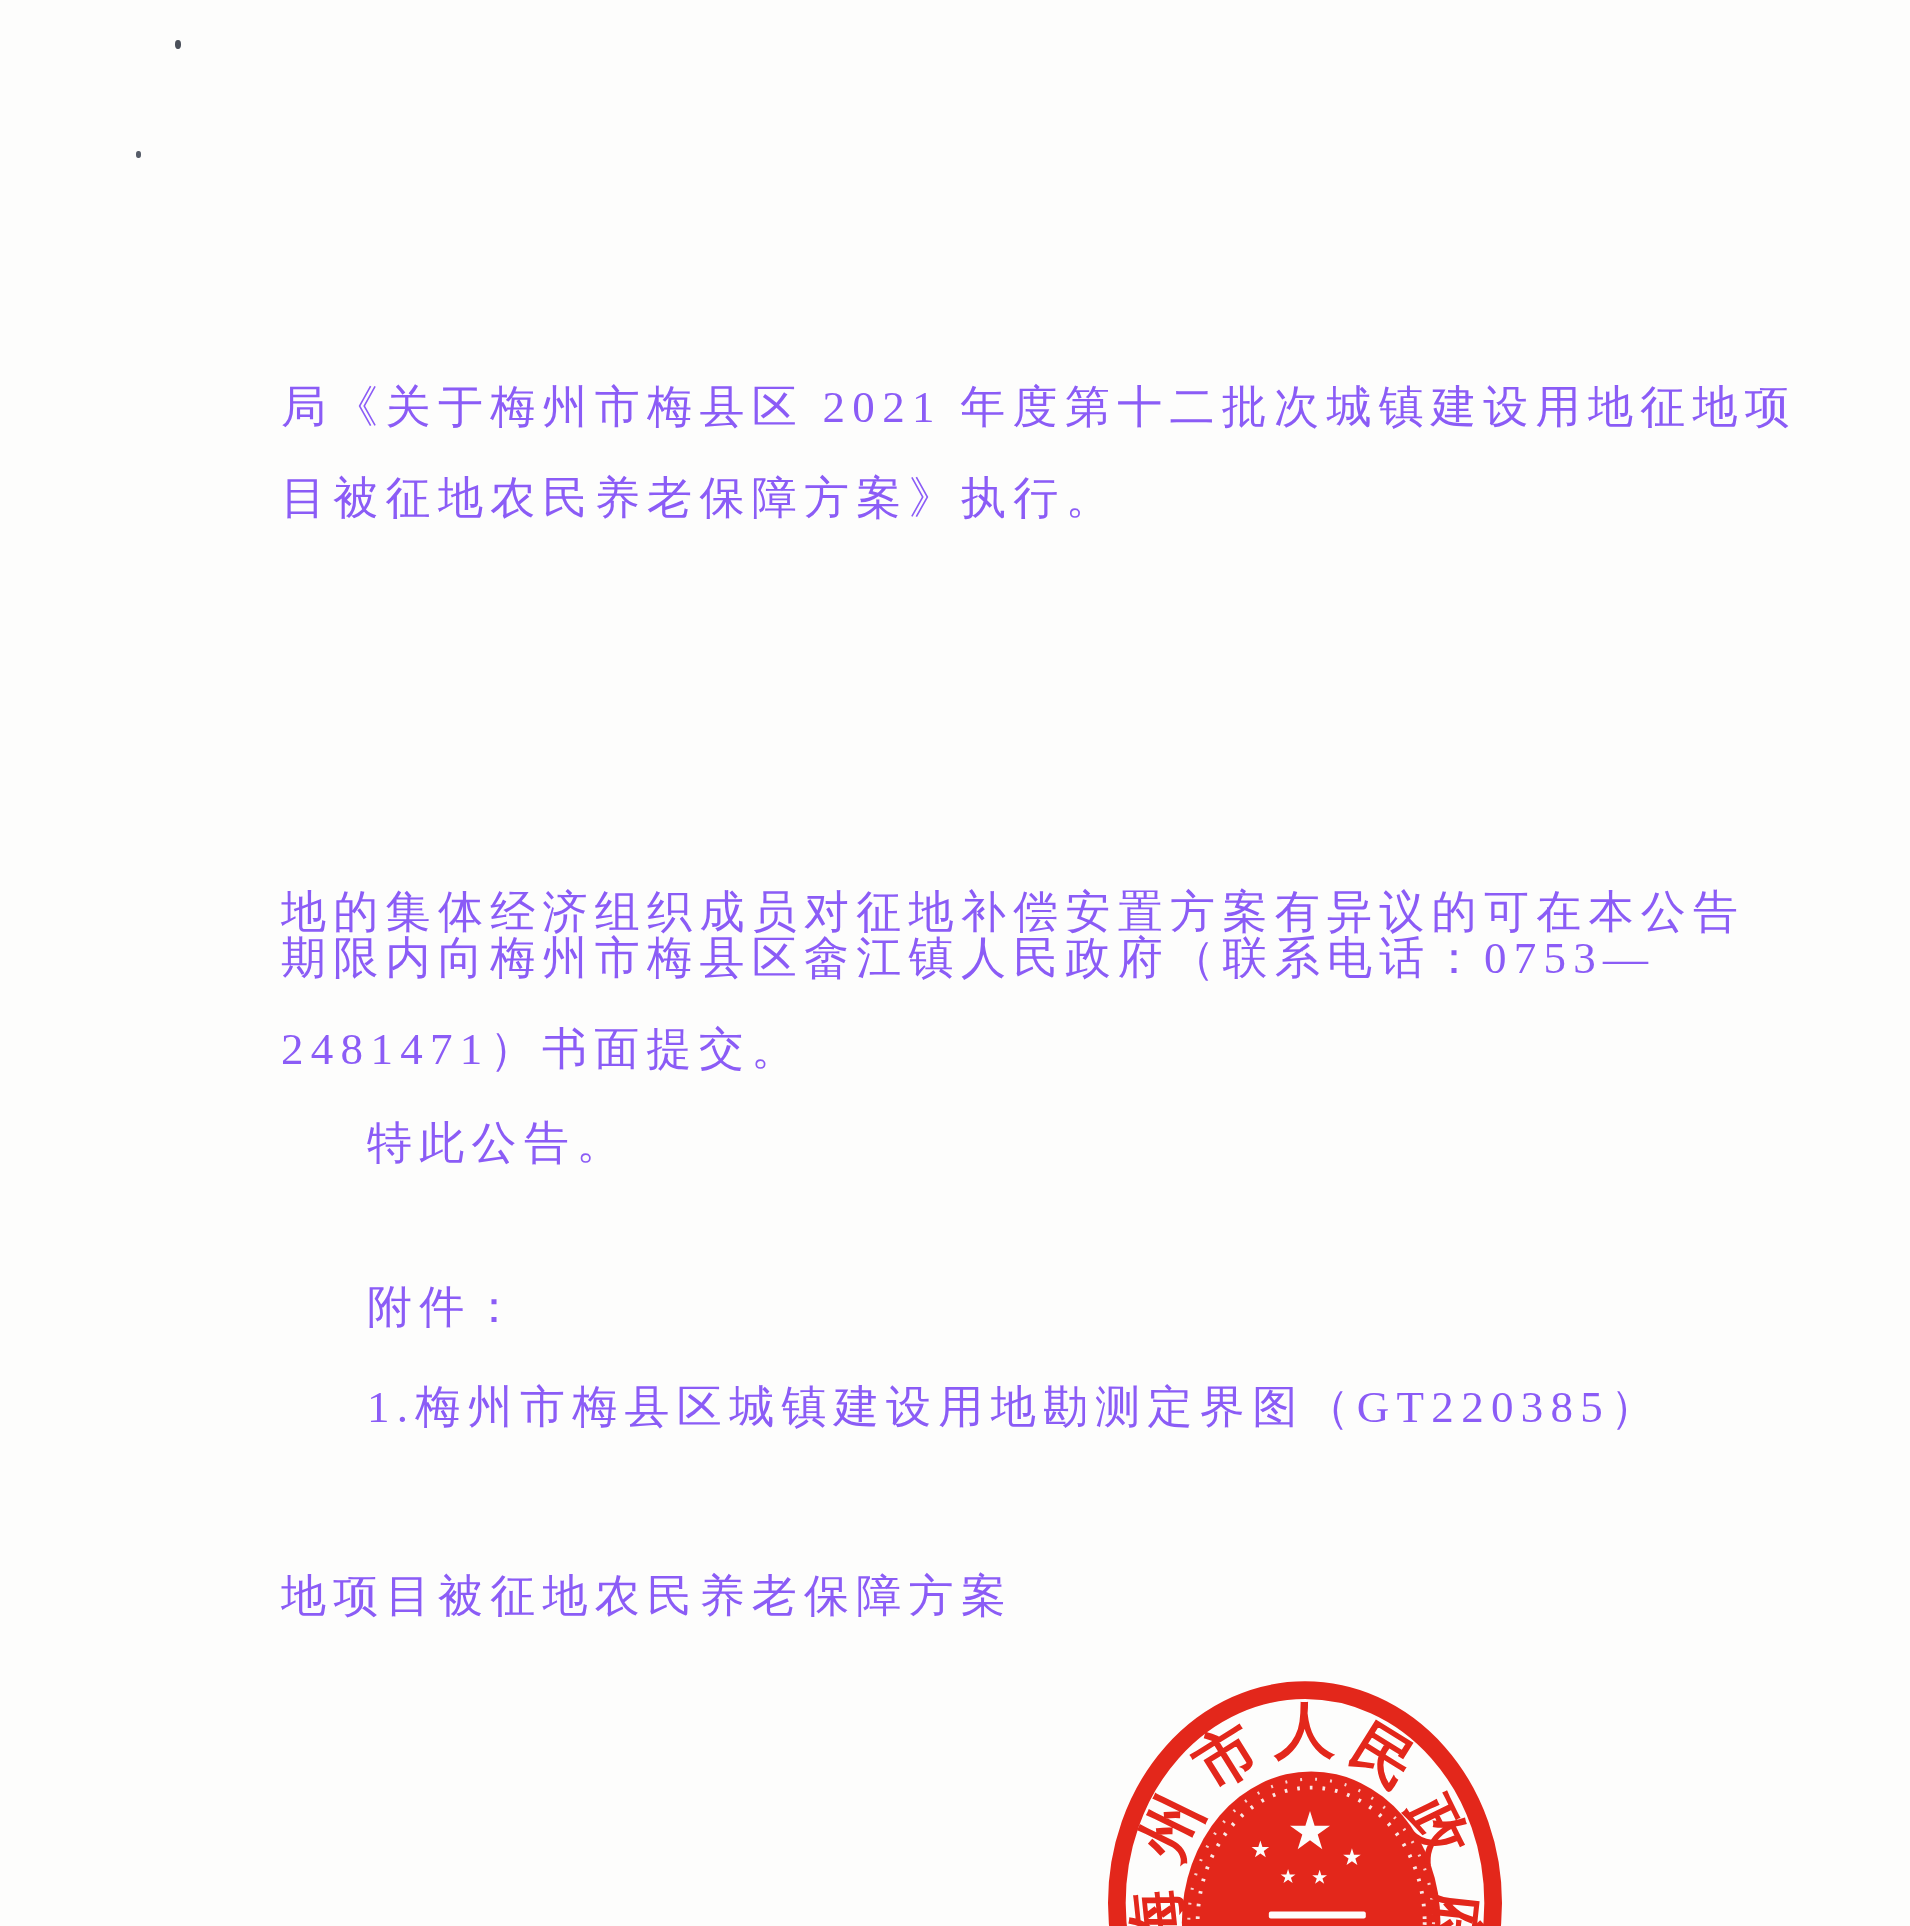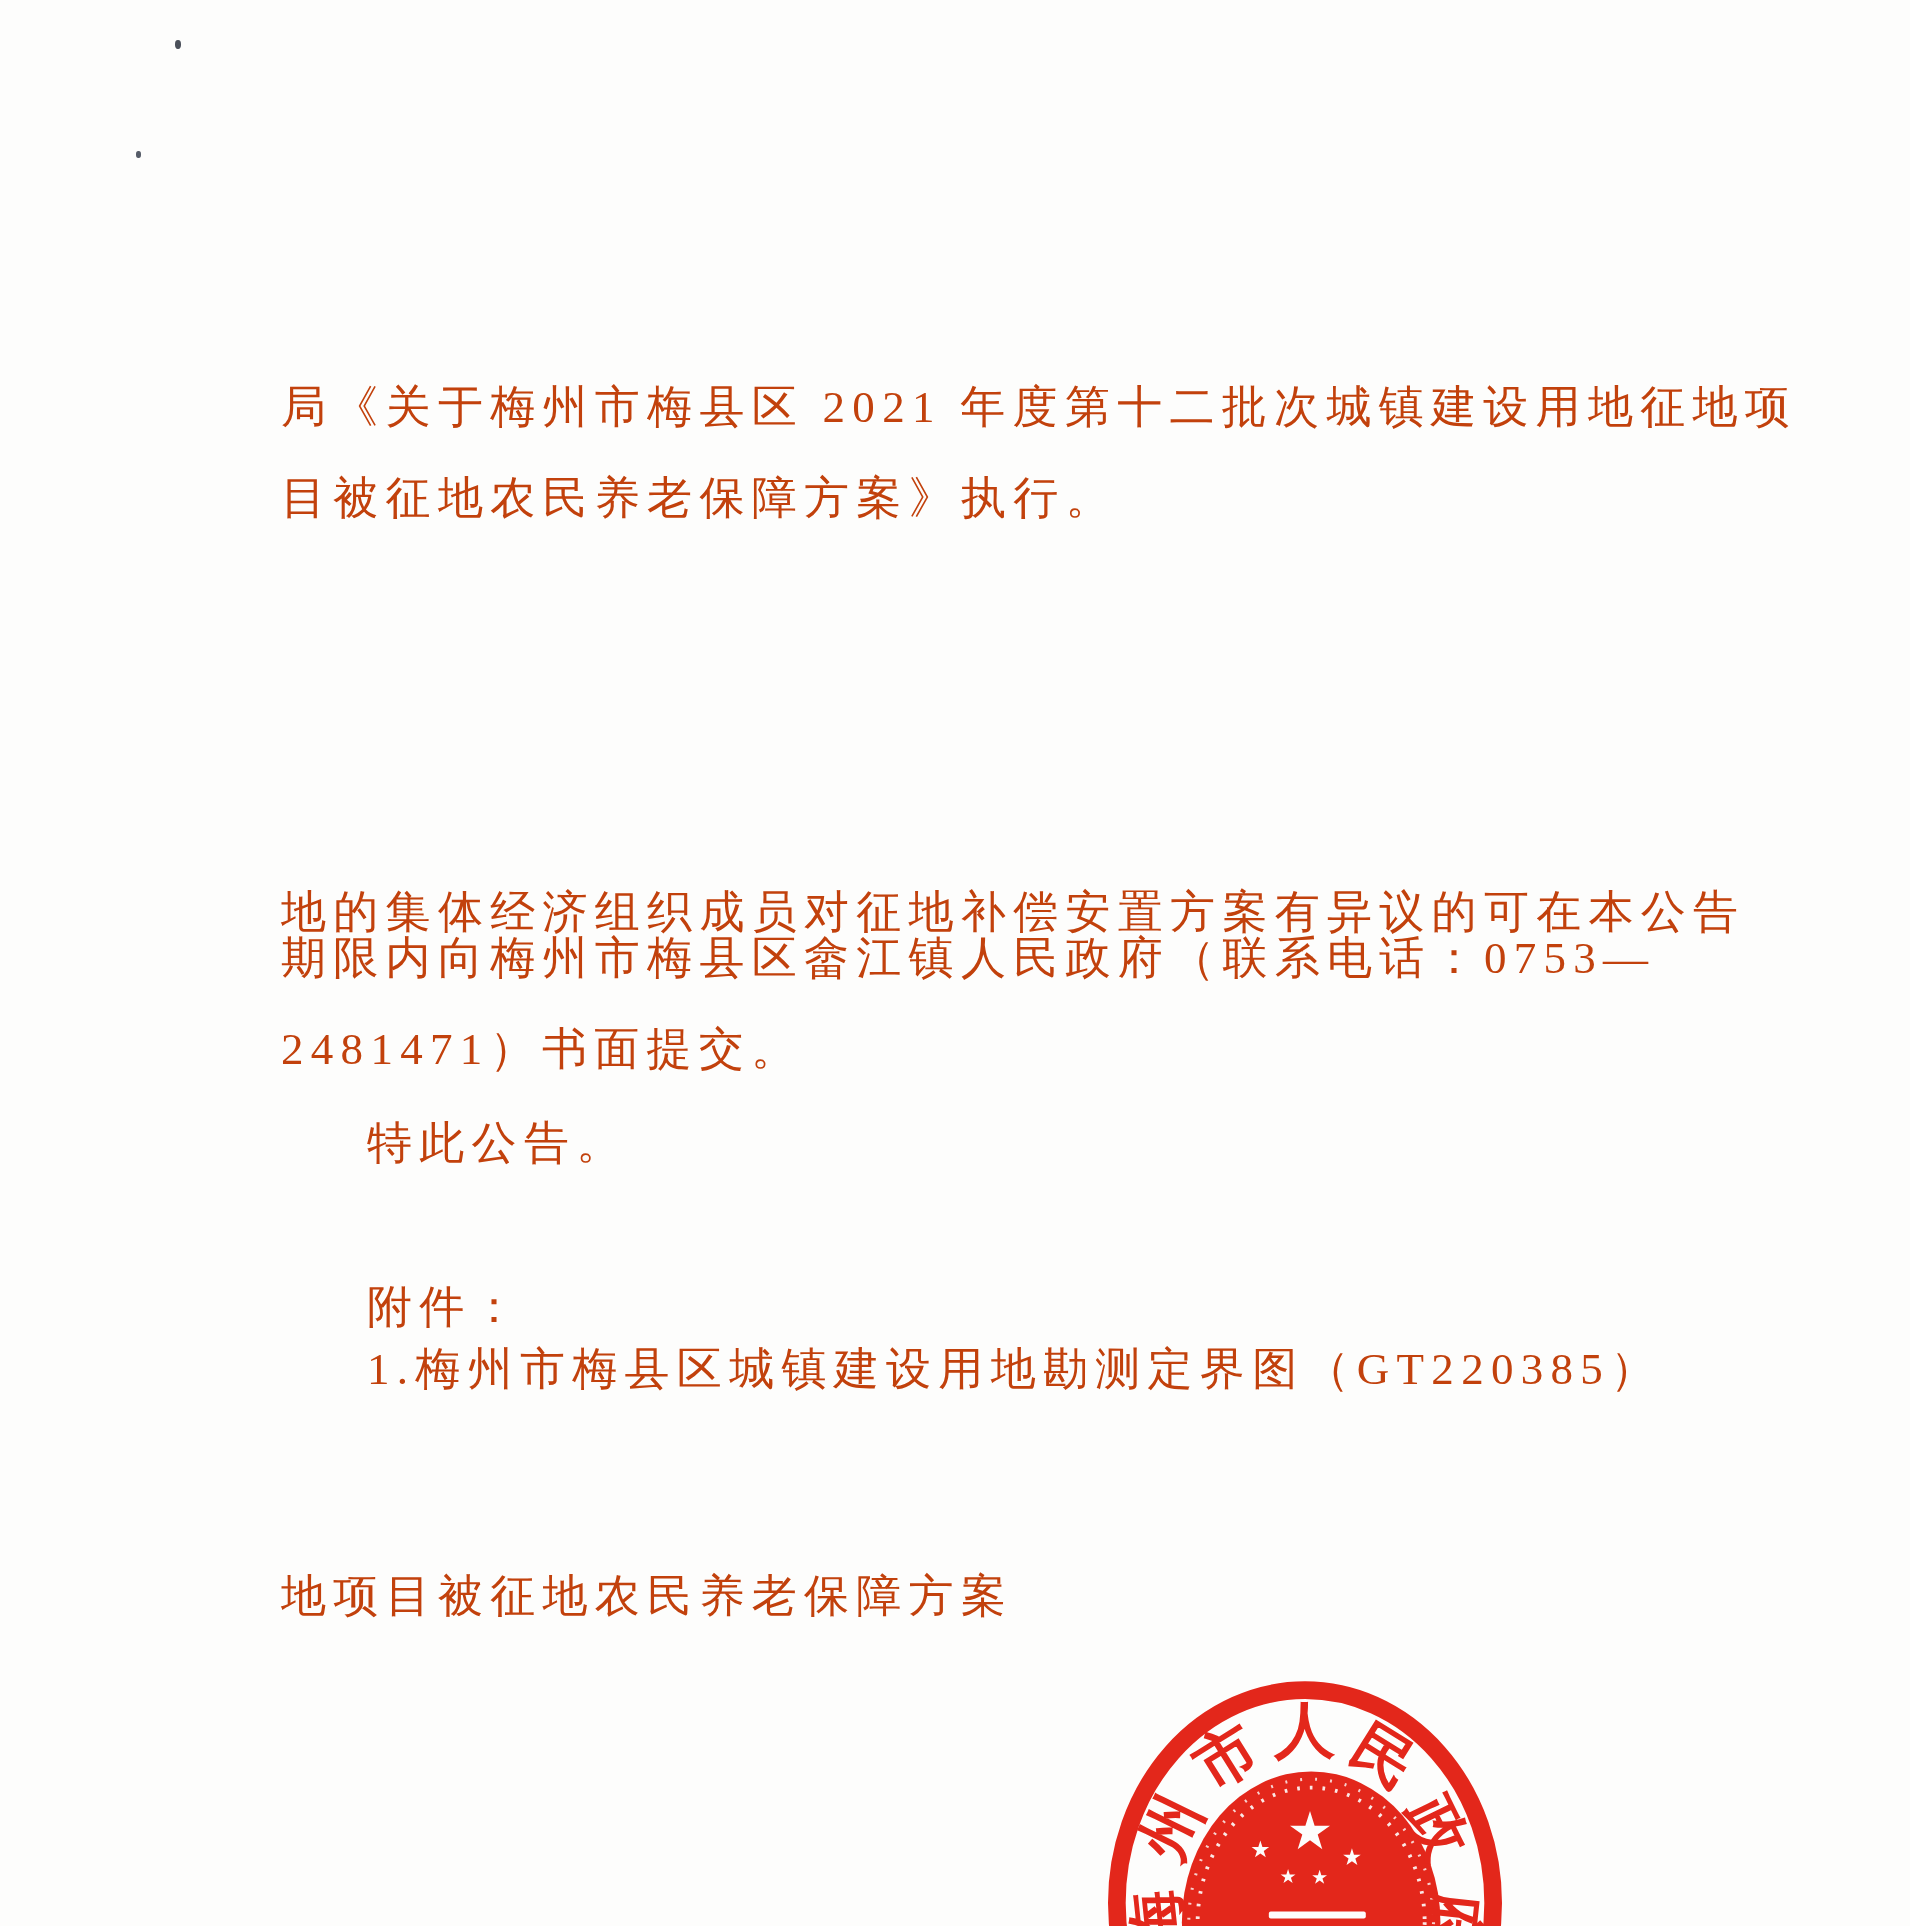--- a/index.html
+++ b/index.html
@@ -9,21 +9,21 @@
     background:#fdfdfc;
     overflow:hidden;
     font-family:"Liberation Serif","DejaVu Serif",serif;
   }
   .tline{
     position:absolute;
     left:281px;
     white-space:nowrap;
     font-size:45px;
     letter-spacing:7.3px;
-    color:#c2410c;
+    color:#8b5cf6;
     line-height:1;
   }
   .ind2{left:367px;}
   .seal{
     position:absolute;
     left:1108px;top:1681px;
     width:394px;height:444px;
     mix-blend-mode:multiply;
   }
   .seal svg{display:block;width:100%;height:100%;}
@@ -49,21 +49,21 @@
   <div class="speck speck-2"></div>
 
   <div class="tline" style="top:385px">局《关于梅州市梅县区 2021 年度第十二批次城镇建设用地征地项</div>
   <div class="tline" style="top:476px">目被征地农民养老保障方案》执行。</div>
   <div class="tline" style="top:890px">地的集体经济组织成员对征地补偿安置方案有异议的可在本公告</div>
   <div class="tline" style="top:936px">期限内向梅州市梅县区畲江镇人民政府（联系电话：0753—</div>
   <div class="tline" style="top:1027px">2481471）书面提交。</div>
   <div class="tline ind2" style="top:1121px">特此公告。</div>
 
   <div class="tline ind2" style="top:1285px">附件：</div>
-  <div class="tline ind2" style="top:1347px">1.梅州市梅县区城镇建设用地勘测定界图（GT220385）</div>
+  <div class="tline ind2" style="top:1385px">1.梅州市梅县区城镇建设用地勘测定界图（GT220385）</div>
   <div class="tline" style="top:1574px">地项目被征地农民养老保障方案</div>
 
   <div class="seal">
     <svg viewBox="0 0 1024 1152">
       <defs>
         <polygon id="star" points="0,-55 12,-17 52,-17 20,6 32,44 0,21 -32,44 -20,6 -52,-17 -12,-17"></polygon>
       </defs>
 
       <ellipse cx="512" cy="576" rx="489" ry="553" fill="none" stroke="#e5271b" stroke-width="46"></ellipse>
 

